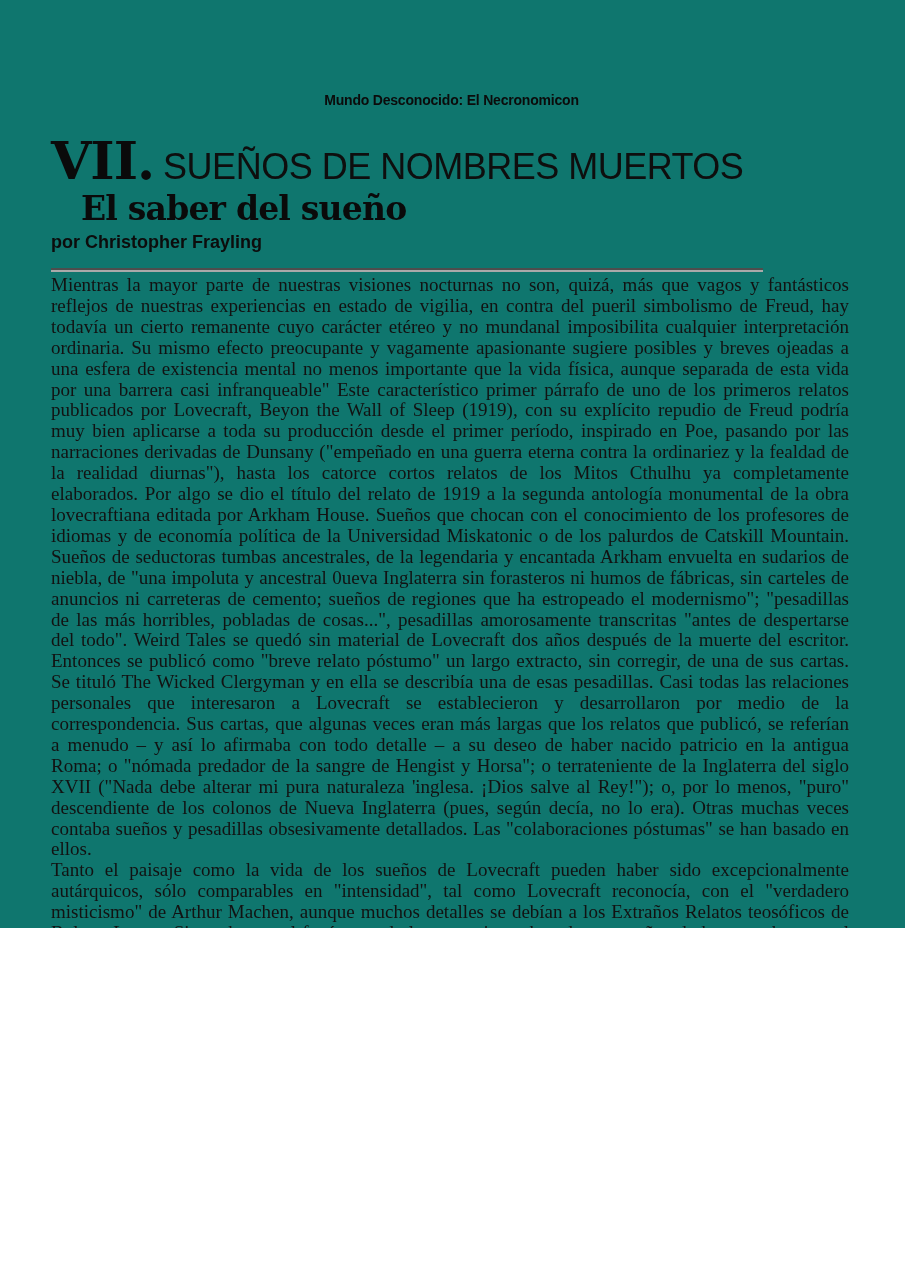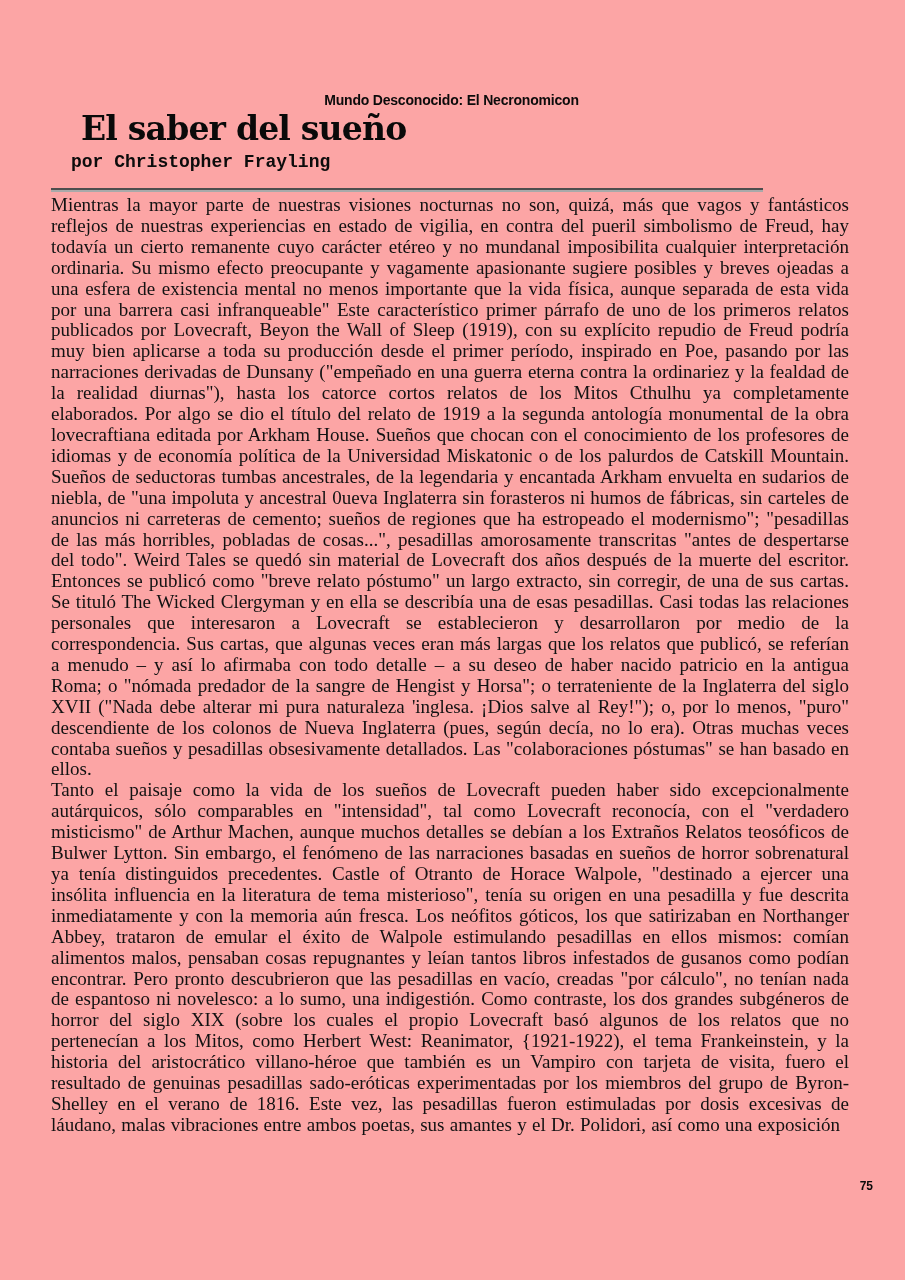--- a/index.html
+++ b/index.html
@@ -3,22 +3,22 @@
 <meta charset="utf-8">
 <style>
   html, body {
     margin: 0;
     padding: 0;
     background: #ffffff;
   }
   .page {
     position: relative;
     width: 905px;
-    height: 1280px;
-    background: #fca5a5;
+    height: 928px;
+    background: #0f766e;
     color: #141414;
     overflow: hidden;
     box-sizing: border-box;
     padding: 93px 53px 4px 51px;
   }
   .running-header {
     text-align: center;
     font-family: "Liberation Sans", sans-serif;
     font-weight: 700;
     font-size: 14px;
@@ -53,27 +53,26 @@
     font-family: "DejaVu Serif", serif;
     font-weight: 700;
     font-size: 33px;
     line-height: 36px;
     letter-spacing: -0.8px;
     margin-top: 4px;
     color: #0a0a0a;
     margin-left: 30px;
   }
   .byline {
-    font-family: Liberation Mono, monospace;
+    font-family: Liberation Sans, sans-serif;
     font-weight: 700;
     font-size: 18px;
     line-height: 22px;
     margin-top: 4px;
     color: #0c0c0c;
-    margin-left: 20px;
   }
   .rule {
     margin-top: 15px;
     width: 712px;
     height: 4px;
     background: linear-gradient(to bottom, #4d4d4d 0%, #4d4d4d 50%, #a9a9a9 50%, #a9a9a9 100%);
   }
   .body-text {
     margin-top: 3px;
     width: 798px;
@@ -99,20 +98,24 @@
     color: #0b0b0b;
   }
 </style>
 </head>
 <body>
 
 <div class="page">
 
   <div class="running-header">Mundo Desconocido: El Necronomicon</div>
 
+  <div class="chapter-line">
+    <span class="chapter-numeral">VII.</span>
+    <span class="chapter-title">SUEÑOS DE NOMBRES MUERTOS</span>
+  </div>
 
   <div class="section-title">El saber del sueño</div>
 
   <div class="byline">por Christopher Frayling</div>
 
   <div class="rule"></div>
 
   <div class="body-text">
     <p>Mientras la mayor parte de nuestras visiones nocturnas no son, quizá, más que vagos y fantásticos reflejos de nuestras experiencias en estado de vigilia, en contra del pueril simbolismo de Freud, hay todavía un cierto remanente cuyo carácter etéreo y no mundanal imposibilita cualquier interpretación ordinaria. Su mismo efecto preocupante y vagamente apasionante sugiere posibles y breves ojeadas a una esfera de existencia mental no menos importante que la vida física, aunque separada de esta vida por una barrera casi infranqueable" Este característico primer párrafo de uno de los primeros relatos publicados por Lovecraft, Beyon the Wall of Sleep (1919), con su explícito repudio de Freud podría muy bien aplicarse a toda su producción desde el primer período, inspirado en Poe, pasando por las narraciones derivadas de Dunsany ("empeñado en una guerra eterna contra la ordinariez y la fealdad de la realidad diurnas"), hasta los catorce cortos relatos de los Mitos Cthulhu ya completamente elaborados. Por algo se dio el título del relato de 1919 a la segunda antología monumental de la obra lovecraftiana editada por Arkham House. Sueños que chocan con el conocimiento de los profesores de idiomas y de economía política de la Universidad Miskatonic o de los palurdos de Catskill Mountain. Sueños de seductoras tumbas ancestrales, de la legendaria y encantada Arkham envuelta en sudarios de niebla, de "una impoluta y ancestral 0ueva Inglaterra sin forasteros ni humos de fábricas, sin carteles de anuncios ni carreteras de cemento; sueños de regiones que ha estropeado el modernismo"; "pesadillas de las más horribles, pobladas de cosas...", pesadillas amorosamente transcritas "antes de despertarse del todo". Weird Tales se quedó sin material de Lovecraft dos años después de la muerte del escritor. Entonces se publicó como "breve relato póstumo" un largo extracto, sin corregir, de una de sus cartas. Se tituló The Wicked Clergyman y en ella se describía una de esas pesadillas. Casi todas las relaciones personales que interesaron a Lovecraft se establecieron y desarrollaron por medio de la correspondencia. Sus cartas, que algunas veces eran más largas que los relatos que publicó, se referían a menudo – y así lo afirmaba con todo detalle – a su deseo de haber nacido patricio en la antigua Roma; o "nómada predador de la sangre de Hengist y Horsa"; o terrateniente de la Inglaterra del siglo XVII ("Nada debe alterar mi pura naturaleza 'inglesa. ¡Dios salve al Rey!"); o, por lo menos, "puro" descendiente de los colonos de Nueva Inglaterra (pues, según decía, no lo era). Otras muchas veces contaba sueños y pesadillas obsesivamente detallados. Las "colaboraciones póstumas" se han basado en ellos.</p>
     <p>Tanto el paisaje como la vida de los sueños de Lovecraft pueden haber sido excepcionalmente autárquicos, sólo comparables en "intensidad", tal como Lovecraft reconocía, con el "verdadero misticismo" de Arthur Machen, aunque muchos detalles se debían a los Extraños Relatos teosóficos de Bulwer Lytton. Sin embargo, el fenómeno de las narraciones basadas en sueños de horror sobrenatural ya tenía distinguidos precedentes. Castle of Otranto de Horace Walpole, "destinado a ejercer una insólita influencia en la literatura de tema misterioso", tenía su origen en una pesadilla y fue descrita inmediatamente y con la memoria aún fresca. Los neófitos góticos, los que satirizaban en Northanger Abbey, trataron de emular el éxito de Walpole estimulando pesadillas en ellos mismos: comían alimentos malos, pensaban cosas repugnantes y leían tantos libros infestados de gusanos como podían encontrar. Pero pronto descubrieron que las pesadillas en vacío, creadas "por cálculo", no tenían nada de espantoso ni novelesco: a lo sumo, una indigestión. Como contraste, los dos grandes subgéneros de horror del siglo XIX (sobre los cuales el propio Lovecraft basó algunos de los relatos que no pertenecían a los Mitos, como Herbert West: Reanimator, {1921-1922), el tema Frankeinstein, y la historia del aristocrático villano-héroe que también es un Vampiro con tarjeta de visita, fuero el resultado de genuinas pesadillas sado-eróticas experimentadas por los miembros del grupo de Byron-Shelley en el verano de 1816. Este vez, las pesadillas fueron estimuladas por dosis excesivas de láudano, malas vibraciones entre ambos poetas, sus amantes y el Dr. Polidori, así como una exposición</p>

